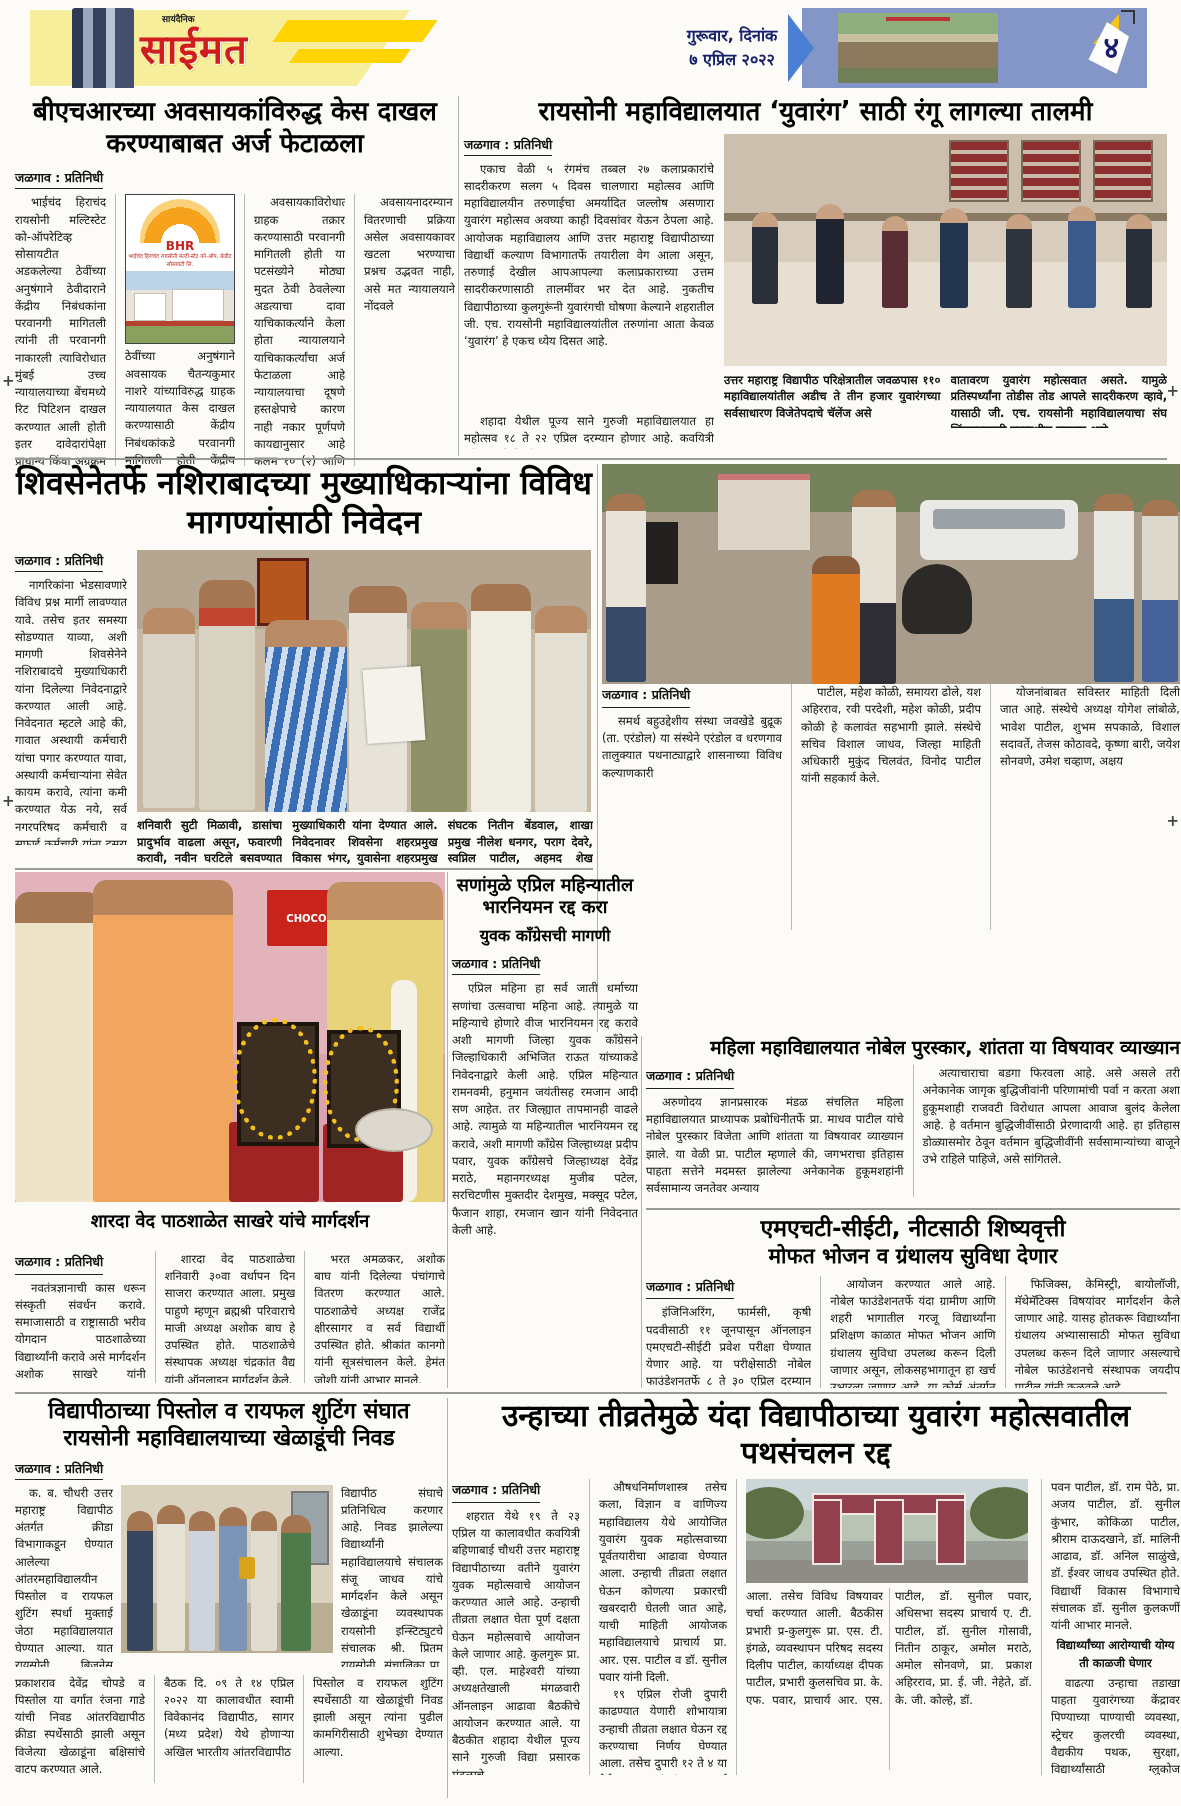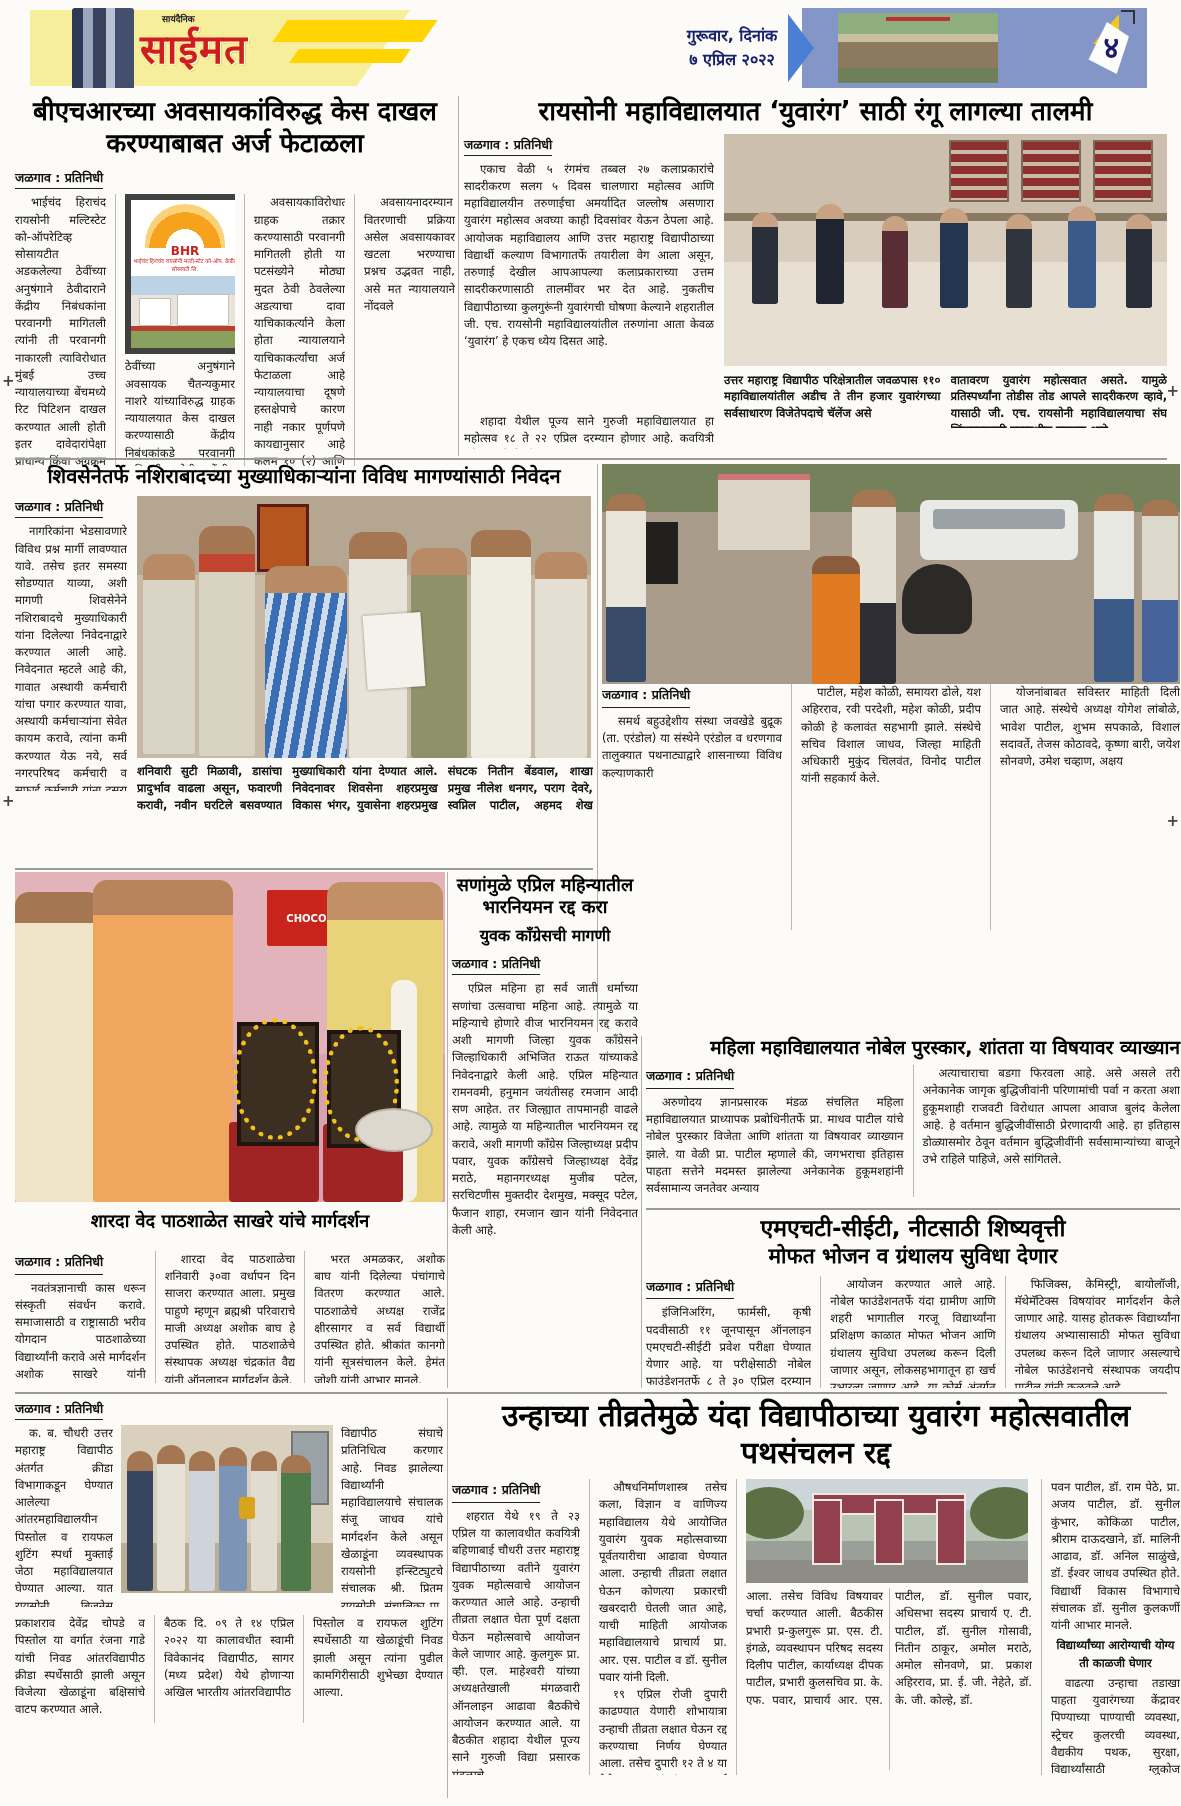--- a/index.html
+++ b/index.html
@@ -45,21 +45,21 @@
   .col + .col{border-left:1px solid #b9b9b9;margin-left:9px;padding-left:9px;}
   .cap{font-size:11.5px;font-weight:bold;line-height:1.45;text-align:justify;overflow:hidden;}
   .hr{position:absolute;background:#9a9a9a;height:2px;}
   .vr{position:absolute;background:#b0b0b0;width:1px;}
   .crop{position:absolute;color:#444;font-size:15px;font-weight:bold;}
   .corner{position:absolute;width:12px;height:12px;border-top:2px solid #333;border-right:2px solid #333;}
   
   .ph{position:relative;overflow:hidden;}
   .ph .fig{position:absolute;border-radius:14px 14px 3px 3px;}
   
-  .ph-bhr{width:108px;height:148px;background:#fff;border:6px solid #404040;}
+  .ph-bhr{width:108px;height:148px;background:#fff;border:1px solid #404040;}
   .bhr-sun{position:absolute;left:14px;top:4px;width:80px;height:44px;border-radius:80px 80px 0 0;
       background:radial-gradient(circle at 50% 100%,#fff 0 32%,#f6a21c 32% 60%,#fbd27a 60% 100%);}
   .bhr-title{position:absolute;left:0;top:42px;width:100%;text-align:center;font-size:12px;font-weight:800;color:#c6241e;}
   .bhr-sub{position:absolute;left:2px;top:58px;width:104px;text-align:center;font-size:5.5px;color:#c6241e;line-height:1.3;}
   .bhr-build{position:absolute;left:0;top:76px;width:108px;height:72px;
       background:linear-gradient(180deg,#bcd3e6 0 26%,#e8e4dc 26% 70%,#b6412e 70% 76%,#8aa05e 76% 100%);}
   .bhr-build i{position:absolute;background:#fff;border:1px solid #c8beb0;}
   
   .ph-dance{background:linear-gradient(180deg,#cdbfae 0 34%,#d8cdbd 34% 55%,#e7e0d2 55% 100%);}
   .ph-dance .win{position:absolute;top:6px;width:56px;height:58px;background:
@@ -173,21 +173,21 @@
         </div>
       </div>
     </div>
   </section>
 
   <div class="hr" style="left:15px;top:458px;width:1152px;"></div>
   <div class="crop" style="left:2px;top:372px;">+</div>
   <div class="crop" style="right:2px;top:382px;">+</div>
 
   <section class="art" style="left:15px;top:464px;width:578px;height:402px;">
-    <h1 class="hl" style="font-size:20px;margin:0 0 8px;">शिवसेनेतर्फे नशिराबादच्या मुख्याधिकाऱ्यांना विविध मागण्यांसाठी निवेदन</h1>
+    <h1 class="hl" style="font-size:32px;margin:0 0 8px;">शिवसेनेतर्फे नशिराबादच्या मुख्याधिकाऱ्यांना विविध मागण्यांसाठी निवेदन</h1>
     <div style="display:flex;gap:10px;">
       <div style="flex:0 0 112px;">
         <div class="byline">जळगाव : प्रतिनिधी</div>
         <div class="col noind" style="height:268px;text-indent:14px;font-size:11.5px;">नागरिकांना भेडसावणारे विविध प्रश्न मार्गी लावण्यात यावे. तसेच इतर समस्या सोडण्यात याव्या, अशी मागणी शिवसेनेने नशिराबादचे मुख्याधिकारी यांना दिलेल्या निवेदनाद्वारे करण्यात आली आहे. निवेदनात म्हटले आहे की, गावात अस्थायी कर्मचारी यांचा पगार करण्यात यावा, अस्थायी कर्मचाऱ्यांना सेवेत कायम करावे, त्यांना कमी करण्यात येऊ नये, सर्व नगरपरिषद कर्मचारी व सफाई कर्मचारी यांना दुसरा व चौथा</div>
       </div>
       <div style="flex:1;">
         <div class="ph ph-shiv" style="width:454px;height:262px;">
           <div class="frame" style="left:120px;top:8px;width:46px;height:62px;background:#b5561e;"></div>
           <div class="fig" style="left:6px;top:58px;width:52px;height:200px;background:linear-gradient(#b98a66 0 13%,#d9d4c6 13% 100%);"></div>
           <div class="fig" style="left:62px;top:30px;width:56px;height:230px;background:linear-gradient(#a57652 0 12%,#c2452f 12% 20%,#d8d2c2 20% 100%);"></div>
@@ -296,20 +296,21 @@
         <div style="text-indent:16px;">इंजिनिअरिंग, फार्मसी, कृषी पदवीसाठी ११ जूनपासून ऑनलाइन एमएचटी-सीईटी प्रवेश परीक्षा घेण्यात येणार आहे. या परीक्षेसाठी नोबेल फाउंडेशनतर्फे ८ ते ३० एप्रिल दरम्यान उन्हाळी मार्गदर्शन वर्गांचे</div>
       </div>
       <div class="col">आयोजन करण्यात आले आहे. नोबेल फाउंडेशनतर्फे यंदा ग्रामीण आणि शहरी भागातील गरजू विद्यार्थ्यांना प्रशिक्षण काळात मोफत भोजन आणि ग्रंथालय सुविधा उपलब्ध करून दिली जाणार असून, लोकसहभागातून हा खर्च उभारला जाणार आहे. या कोर्स अंतर्गत विद्यार्थ्यांना</div>
       <div class="col">फिजिक्स, केमिस्ट्री, बायोलॉजी, मॅथेमॅटिक्स विषयांवर मार्गदर्शन केले जाणार आहे. यासह होतकरू विद्यार्थ्यांना ग्रंथालय अभ्यासासाठी मोफत सुविधा उपलब्ध करून दिले जाणार असल्याचे नोबेल फाउंडेशनचे संस्थापक जयदीप पाटील यांनी कळवले आहे.</div>
     </div>
   </section>
 
   <div class="hr" style="left:15px;top:1392px;width:1152px;"></div>
 
   <section class="art" style="left:15px;top:1398px;width:428px;height:400px;">
+    <h1 class="hl" style="font-size:22px;margin:0 0 6px;">विद्यापीठाच्या पिस्तोल व रायफल शुटिंग संघात रायसोनी महाविद्यालयाच्या खेळाडूंची निवड</h1>
     <div class="byline">जळगाव : प्रतिनिधी</div>
     <div style="display:flex;gap:8px;">
       <div class="col noind" style="flex:0 0 98px;height:182px;text-indent:14px;">क. ब. चौधरी उत्तर महाराष्ट्र विद्यापीठ अंतर्गत क्रीडा विभागाकडून घेण्यात आलेल्या आंतरमहाविद्यालयीन पिस्तोल व रायफल शुटिंग स्पर्धा मुक्ताई जेठा महाविद्यालयात घेण्यात आल्या. यात रायसोनी बिजनेस महाविद्यालयाच्या दोन स्पर्धकांचा समावेश झाला आहे. यात रायफल शुटिंग वर्गात</div>
       <div class="ph ph-shoot" style="flex:0 0 212px;width:212px;height:168px;">
         <div class="winr"></div>
         <div class="fig" style="left:6px;top:26px;width:26px;height:140px;background:linear-gradient(#a57652 0 14%,#37465e 14% 100%);"></div>
         <div class="fig" style="left:36px;top:20px;width:28px;height:146px;background:linear-gradient(#a57652 0 13%,#e6e2d6 13% 100%);"></div>
         <div class="fig" style="left:68px;top:26px;width:26px;height:140px;background:linear-gradient(#a57652 0 14%,#cfd4dc 14% 100%);"></div>
         <div class="fig" style="left:98px;top:22px;width:28px;height:144px;background:linear-gradient(#a57652 0 13%,#7c94b6 13% 100%);"></div>
         <div class="fig" style="left:130px;top:26px;width:26px;height:140px;background:linear-gradient(#a57652 0 14%,#e0dcd0 14% 100%);"></div>

